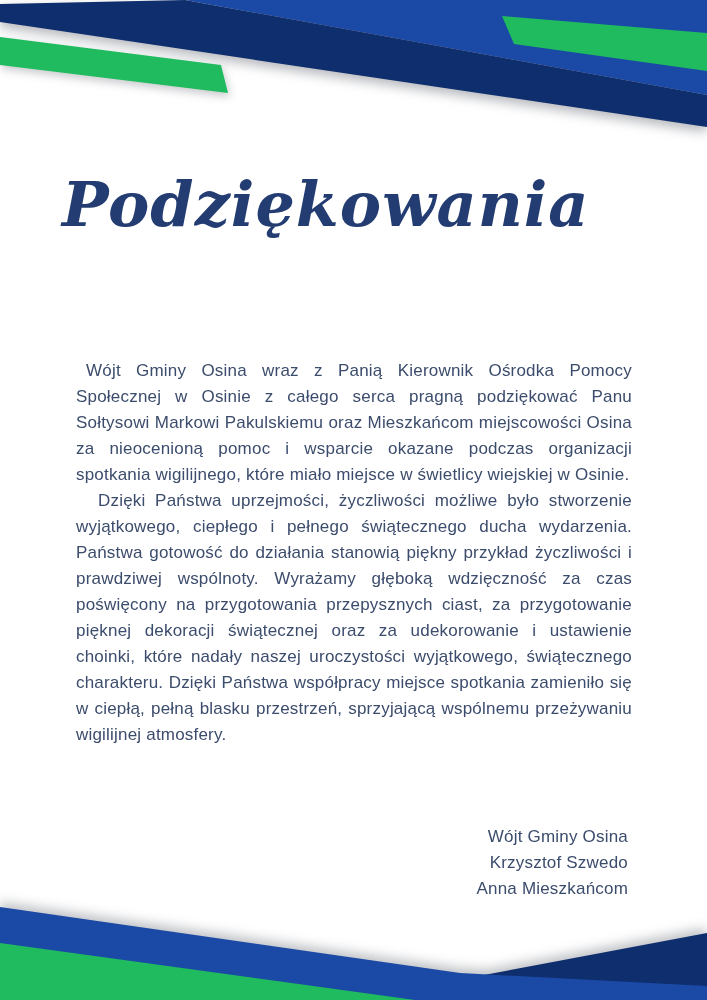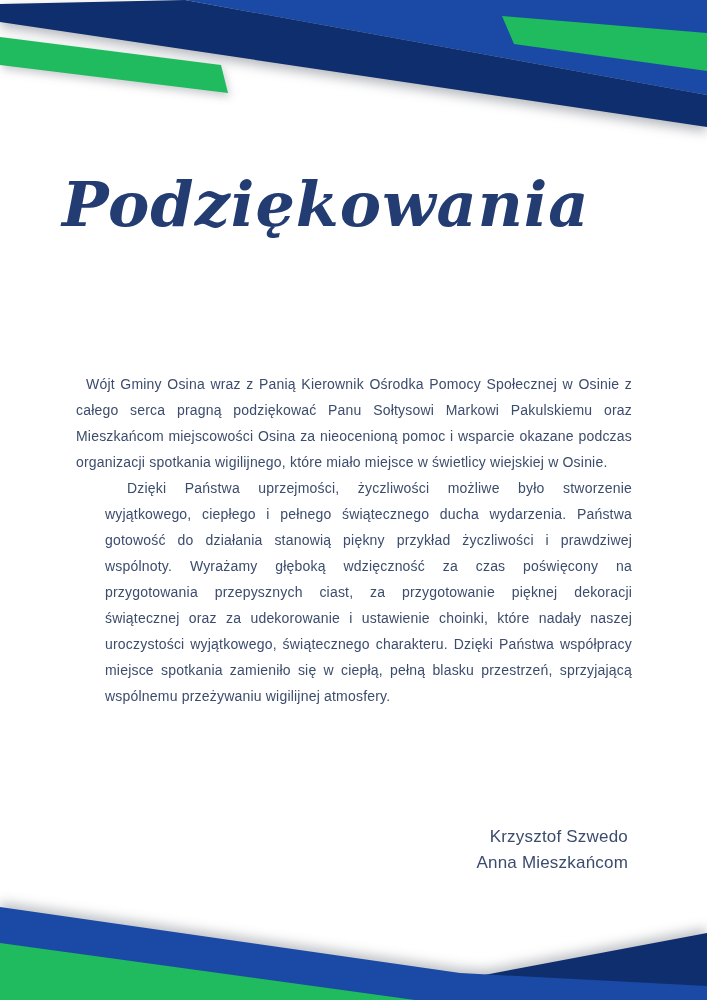--- a/index.html
+++ b/index.html
@@ -35,30 +35,30 @@
     font-family:"DejaVu Serif", serif;
     font-style:italic;
     font-weight:bold;
     font-size:62px;
     color:var(--title);
     letter-spacing:1px;
   }
   .body-text{
     position:absolute;
     left:76px;
-    top:371px;
+    top:358px;
     width:556px;
     color:var(--body-text);
-    font-size:14px;
+    font-size:17px;
     line-height:26px;
     text-align:justify;
     letter-spacing:0.2px;
   }
   .body-text p.p1{text-indent:10px;}
-  .body-text p.p2{text-indent:22px;margin-left:29px;}
+  .body-text p.p2{text-indent:22px;}
   .signature{
     position:absolute;
     right:79px;
     top:824px;
     text-align:right;
     color:var(--body-text);
     font-size:17px;
     line-height:26px;
     letter-spacing:0.2px;
   }
@@ -88,17 +88,18 @@
   </svg>
 
   <h1 class="title">Podziękowania</h1>
 
   <div class="body-text">
     <p class="p1">Wójt Gminy Osina wraz z Panią Kierownik Ośrodka Pomocy Społecznej w Osinie z całego serca pragną podziękować Panu Sołtysowi Markowi Pakulskiemu oraz Mieszkańcom miejscowości Osina za nieocenioną pomoc i wsparcie okazane podczas organizacji spotkania wigilijnego, które miało miejsce w świetlicy wiejskiej w Osinie.</p>
     <p class="p2">Dzięki Państwa uprzejmości, życzliwości możliwe było stworzenie wyjątkowego, ciepłego i pełnego świątecznego ducha wydarzenia. Państwa gotowość do działania stanowią piękny przykład życzliwości i prawdziwej wspólnoty. Wyrażamy głęboką wdzięczność za czas poświęcony na przygotowania przepysznych ciast, za przygotowanie pięknej dekoracji świątecznej oraz za udekorowanie i ustawienie choinki, które nadały naszej uroczystości wyjątkowego, świątecznego charakteru. Dzięki Państwa współpracy miejsce spotkania zamieniło się w ciepłą, pełną blasku przestrzeń, sprzyjającą wspólnemu przeżywaniu wigilijnej atmosfery.</p>
   </div>
 
   <div class="signature">
+    <div>Wójt Gminy Osina</div>
     <div>Krzysztof Szwedo</div>
     <div>Anna Mieszkańcom</div>
   </div>
 
 </div>
 
 </body></html>

